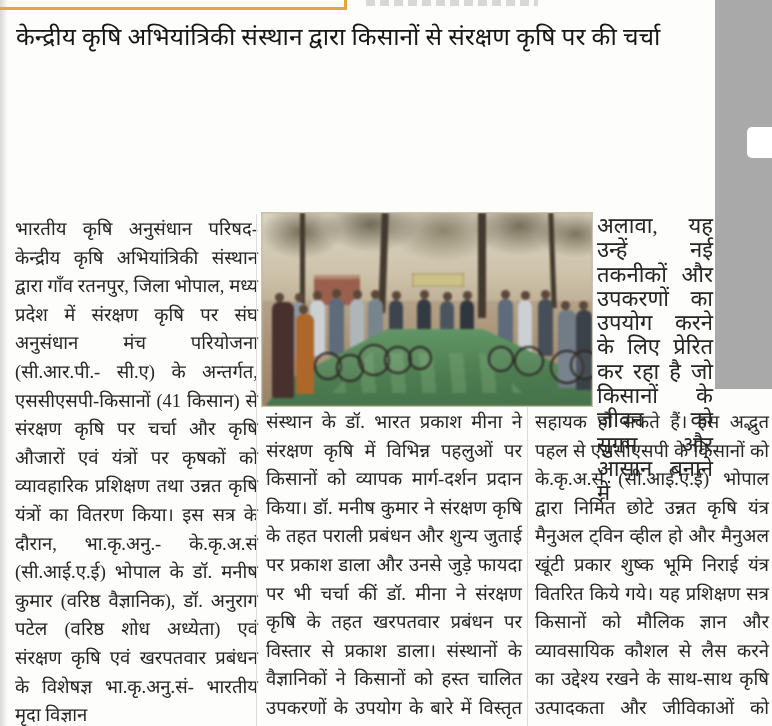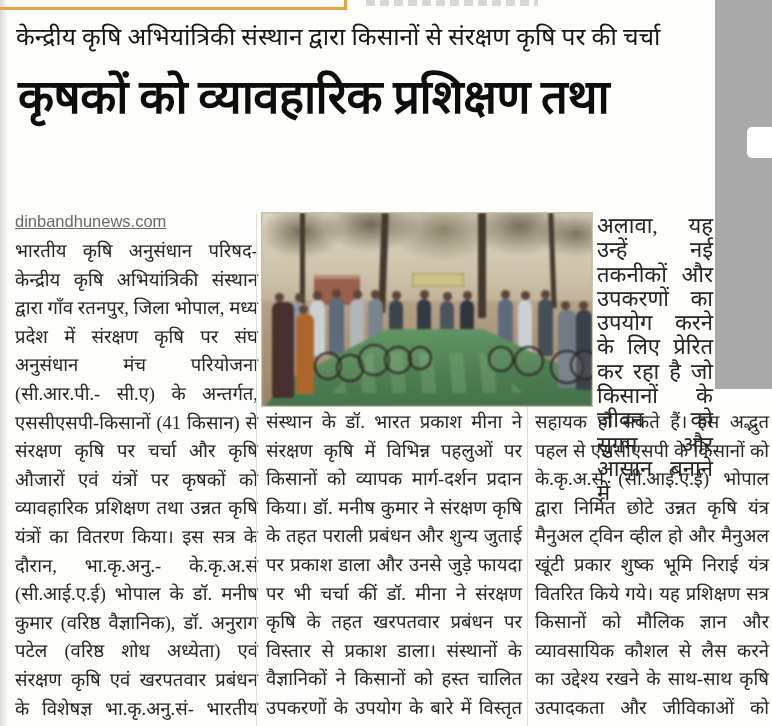--- a/index.html
+++ b/index.html
@@ -79,25 +79,23 @@
 
 <div class="edge-shade"></div>
 <div class="orange-corner"></div>
 <div class="top-text-smudge"></div>
 <div class="gray-band"></div>
 <div class="white-notch"></div>
 
 <div class="kicker">केन्द्रीय कृषि अभियांत्रिकी संस्थान द्वारा किसानों से  संरक्षण कृषि पर की चर्चा</div>
 
 <div class="headline">
-  <div>कृषकों को व्यावहारिक प्रशिक्षण तथा</div>
 </div>
 
 <div class="col col1">
-  <a class="website">dinbandhunews.com</a>
   <div class="col-body col1-text">भारतीय कृषि अनुसंधान परिषद- केन्द्रीय कृषि अभियांत्रिकी संस्थान द्वारा गाँव रतनपुर, जिला भोपाल, मध्य प्रदेश में संरक्षण कृषि पर संघ अनुसंधान मंच परियोजना (सी.आर.पी.- सी.ए) के अन्तर्गत, एससीएसपी-किसानों (41 किसान) से संरक्षण कृषि पर चर्चा और कृषि औजारों एवं यंत्रों पर कृषकों को व्यावहारिक प्रशिक्षण तथा उन्नत कृषि यंत्रों का वितरण किया। इस सत्र के दौरान, भा.कृ.अनु.- के.कृ.अ.सं (सी.आई.ए.ई) भोपाल के डॉ. मनीष कुमार (वरिष्ठ वैज्ञानिक), डॉ. अनुराग पटेल (वरिष्ठ शोध अध्येता) एवं संरक्षण कृषि एवं खरपतवार प्रबंधन के विशेषज्ञ भा.कृ.अनु.सं- भारतीय मृदा विज्ञान</div>
 </div>
 
 <div class="divider div1"></div>
 <div class="divider div2"></div>
 
 <div class="photo" title="किसान साइकिलों के साथ हरी दरी के चारों ओर खड़े हुए">
   <div class="photo-scene">
     <div class="sky"></div>
     <div class="ground"></div>

